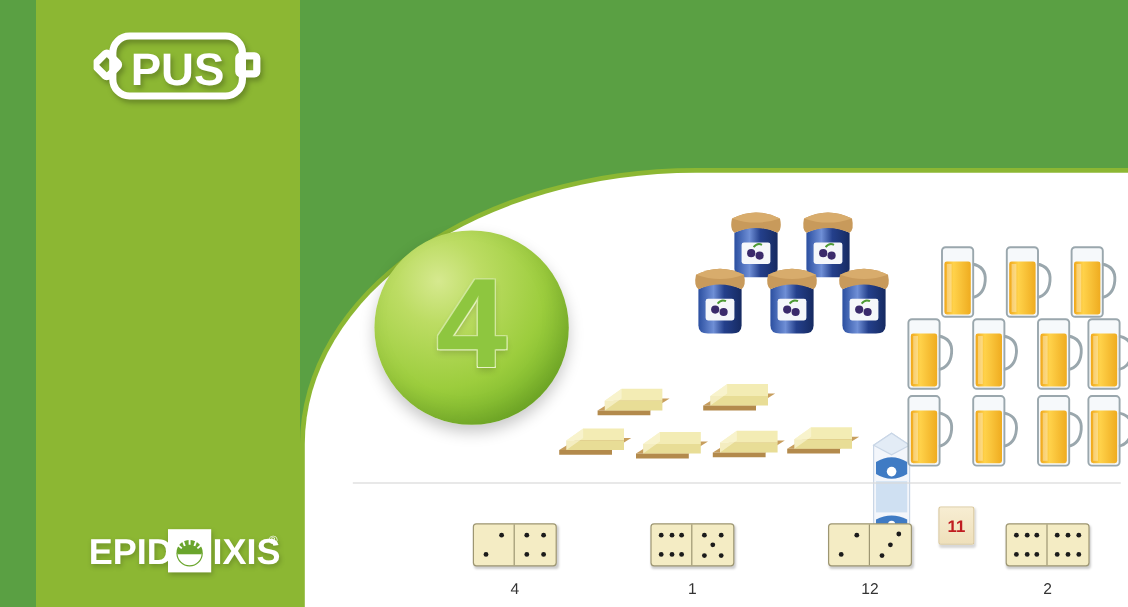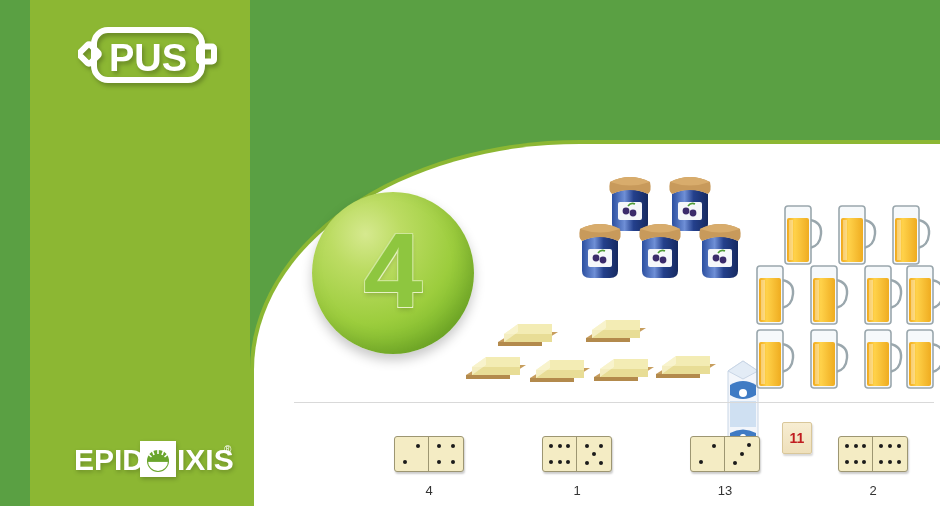--- a/index.html
+++ b/index.html
@@ -408,21 +408,21 @@
               <div class="dom-half left">
                 <span class="pip" style="left: calc(70% - 2px); top: calc(27% - 2px);"></span>
                 <span class="pip" style="left: calc(30% - 2px); top: calc(73% - 2px);"></span>
               </div>
               <div class="dom-half right">
                 <span class="pip" style="left: calc(70% - 2px); top: calc(24% - 2px);"></span>
                 <span class="pip" style="left: calc(50% - 2px); top: calc(50% - 2px);"></span>
                 <span class="pip" style="left: calc(30% - 2px); top: calc(76% - 2px);"></span>
               </div>
             </div>
-            <div class="dom-label">13</div>
+            <div class="dom-label">12</div>
           </div>
           <div class="dom-wrap" style="left: 584px; top: 0px; width: 70px;">
             <div class="domino">
               <div class="dom-half left">
                 <span class="pip" style="left: calc(24% - 2px); top: calc(27% - 2px);"></span>
                 <span class="pip" style="left: calc(50% - 2px); top: calc(27% - 2px);"></span>
                 <span class="pip" style="left: calc(76% - 2px); top: calc(27% - 2px);"></span>
                 <span class="pip" style="left: calc(24% - 2px); top: calc(73% - 2px);"></span>
                 <span class="pip" style="left: calc(50% - 2px); top: calc(73% - 2px);"></span>
                 <span class="pip" style="left: calc(76% - 2px); top: calc(73% - 2px);"></span>

